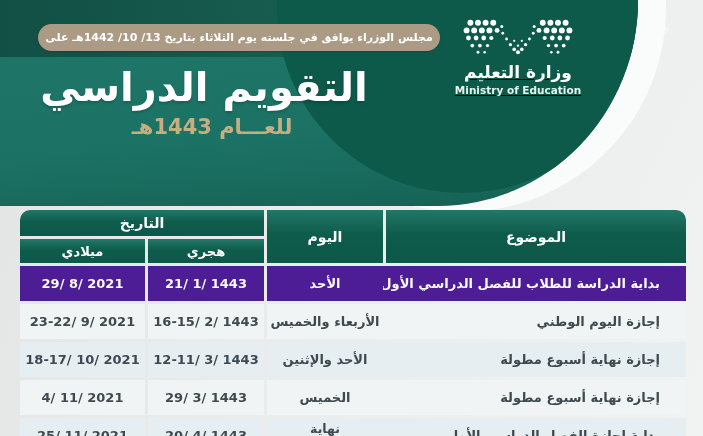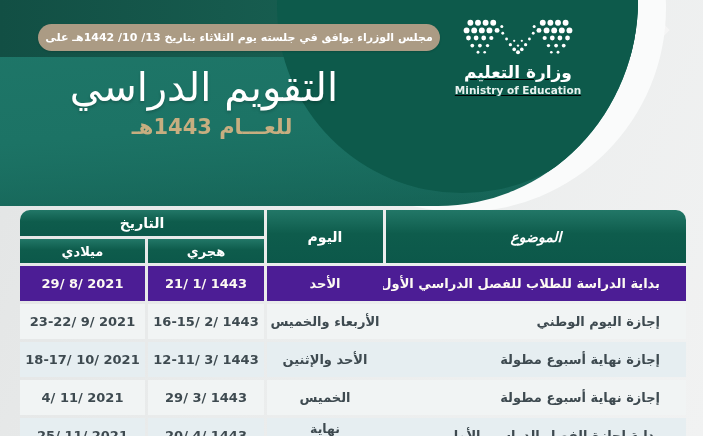--- a/index.html
+++ b/index.html
@@ -24,32 +24,32 @@
     background:#ab9b84;display:flex;align-items:center;justify-content:center;
     direction:rtl;color:#ffffff;font-size:11px;font-weight:700;white-space:nowrap;overflow:hidden;
     box-shadow:0 1px 2px rgba(0,0,0,.15);}
 
   .logo{position:absolute;left:438px;top:18px;width:160px;text-align:center;direction:rtl;text-decoration:underline;}
   .logo svg{display:block;margin:0 auto;}
   .logo .ar{color:#fff;font-size:17px;font-weight:700;margin-top:4px;letter-spacing:.5px;}
   .logo .en{color:#e8f2ef;font-size:10.5px;font-weight:700;margin-top:2px;font-family:"DejaVu Sans",sans-serif;}
 
   .title-area{position:absolute;left:0;top:57px;width:408px;text-align:center;direction:rtl;}
-  .title-area .title{color:#ffffff;font-size:40px;font-weight:400;line-height:1.2;margin-top:6px;
+  .title-area .title{color:#ffffff;font-size:40px;font-weight:700;line-height:1.2;margin-top:6px;
     text-shadow:0 2px 3px rgba(0,0,0,.18);}
   .title-area .year{color:#c7ae80;font-size:21px;font-weight:700;margin-top:4px;margin-left:16px;}
   .title-area .subtitle{color:#ffffff;font-size:12.5px;font-weight:700;margin-top:9px;}
 
   
   .cal-table{position:absolute;top:210px;right:17px;width:666px;direction:rtl;
     display:grid;grid-template-columns:300px 116px 116px 125px;gap:3px;}
   .cell{display:flex;align-items:center;justify-content:center;text-align:center;}
   .th{background:linear-gradient(180deg,#227767 0%,#0e5c4c 45%,#0c584a 100%);
     color:#ffffff;font-weight:700;font-size:14px;}
-  .th-subject{grid-column:1;grid-row:1 / span 2;height:53px;border-top-right-radius:10px;font-style:italic;}
+  .th-subject{grid-column:1;grid-row:1 / span 2;height:53px;border-top-right-radius:10px;}
   .th-day{grid-column:2;grid-row:1 / span 2;height:53px;}
   .th-date{grid-column:3 / span 2;grid-row:1;height:26px;border-top-left-radius:10px;}
   .th-sub{grid-row:2;height:24px;font-size:13px;}
   .td{height:35px;font-size:13px;font-weight:700;color:#3e4a50;background:#f1f4f4;}
   .r-alt .td{background:#e6eef1;}
   .td.subject{justify-content:flex-start;padding-right:26px;width:286px;
     box-sizing:content-box;}
   .r-hl .td{background:#4c1d95;color:#fdfaf3;text-align:right;}
   .r-hl .td.subject{margin-left:-8px;border-top-left-radius:5px;border-bottom-left-radius:5px;
     padding-left:8px;}

